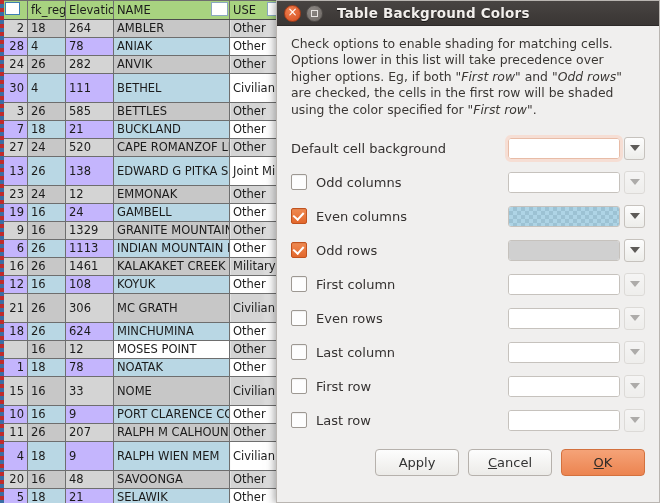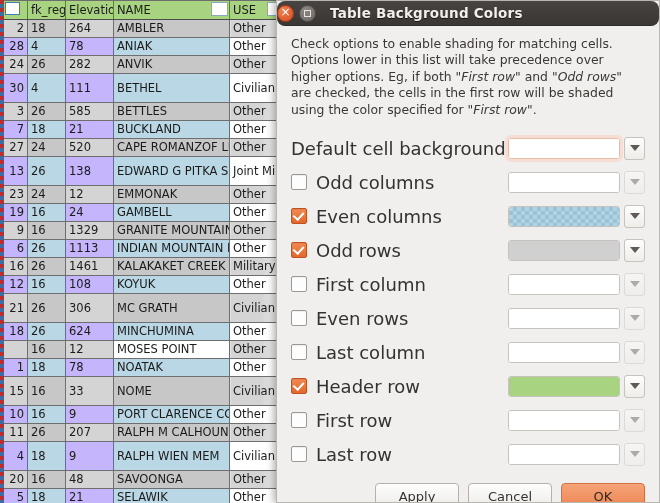--- a/index.html
+++ b/index.html
@@ -89,23 +89,22 @@
     border:1px solid #b9b5b1;
     box-shadow:-2px 0 7px rgba(0,0,0,.30);
     box-sizing:border-box;
     overflow:hidden;
   }
   #titlebar{
     height:24px;
     background:linear-gradient(to bottom,#484442 0%,#403c3a 55%,#3a3634 100%);
     border-bottom:1px solid #2d2a29;
     display:flex;align-items:center;
-    padding-left:0;
+    padding-left:7px;
     position:relative;
-    border-radius:8px;
   }
   .winbtn{
     width:15px;height:15px;border-radius:50%;
     margin-right:5px;position:relative;flex:0 0 auto;
     cursor:pointer;
   }
   .winbtn.close{
     background:radial-gradient(circle at 35% 30%,#f0804f,#d44d20);
     border:1px solid #a83c17;
   }
@@ -148,21 +147,21 @@
   }
   .cb.on{
     background:linear-gradient(to bottom,#f08a52,#e2672c);
     border:1px solid #c1521e;
   }
   .cb.on:after{
     content:"";position:absolute;left:3px;top:1px;
     width:5px;height:8px;border:solid #ffffff;
     border-width:0 2px 2px 0;transform:rotate(42deg);
   }
-  .opt-label{font-size:18px;color:#343130;}
+  .opt-label{font-size:13px;color:#343130;}
   .opt-label.nocb{margin-left:0;}
 
   .swatch-wrap{display:flex;align-items:center;flex:0 0 auto;}
   .swatch{
     width:112px;height:21px;border:1px solid #c6c2bd;border-radius:3px;
     background:#ffffff;box-sizing:border-box;cursor:pointer;
     box-shadow:inset 0 1px 1px rgba(0,0,0,.05);
   }
   .swatch.focused{
     outline:3px solid #f6ded4;border-color:#e8bca7;
@@ -513,34 +512,20 @@
             <div class="swatch">
               <div class="swatch-inner sw-white"></div>
             </div>
             <div class="dropbtn dim">
               <div class="caret"></div>
             </div>
           </div>
         </div>
         <div class="opt-row">
           <div class="opt-left">
-            <div class="cb on"></div>
-            <div class="opt-label">Header row</div>
-          </div>
-          <div class="swatch-wrap">
-            <div class="swatch">
-              <div class="swatch-inner sw-green"></div>
-            </div>
-            <div class="dropbtn">
-              <div class="caret"></div>
-            </div>
-          </div>
-        </div>
-        <div class="opt-row">
-          <div class="opt-left">
             <div class="cb"></div>
             <div class="opt-label">First row</div>
           </div>
           <div class="swatch-wrap">
             <div class="swatch">
               <div class="swatch-inner sw-white"></div>
             </div>
             <div class="dropbtn dim">
               <div class="caret"></div>
             </div>

